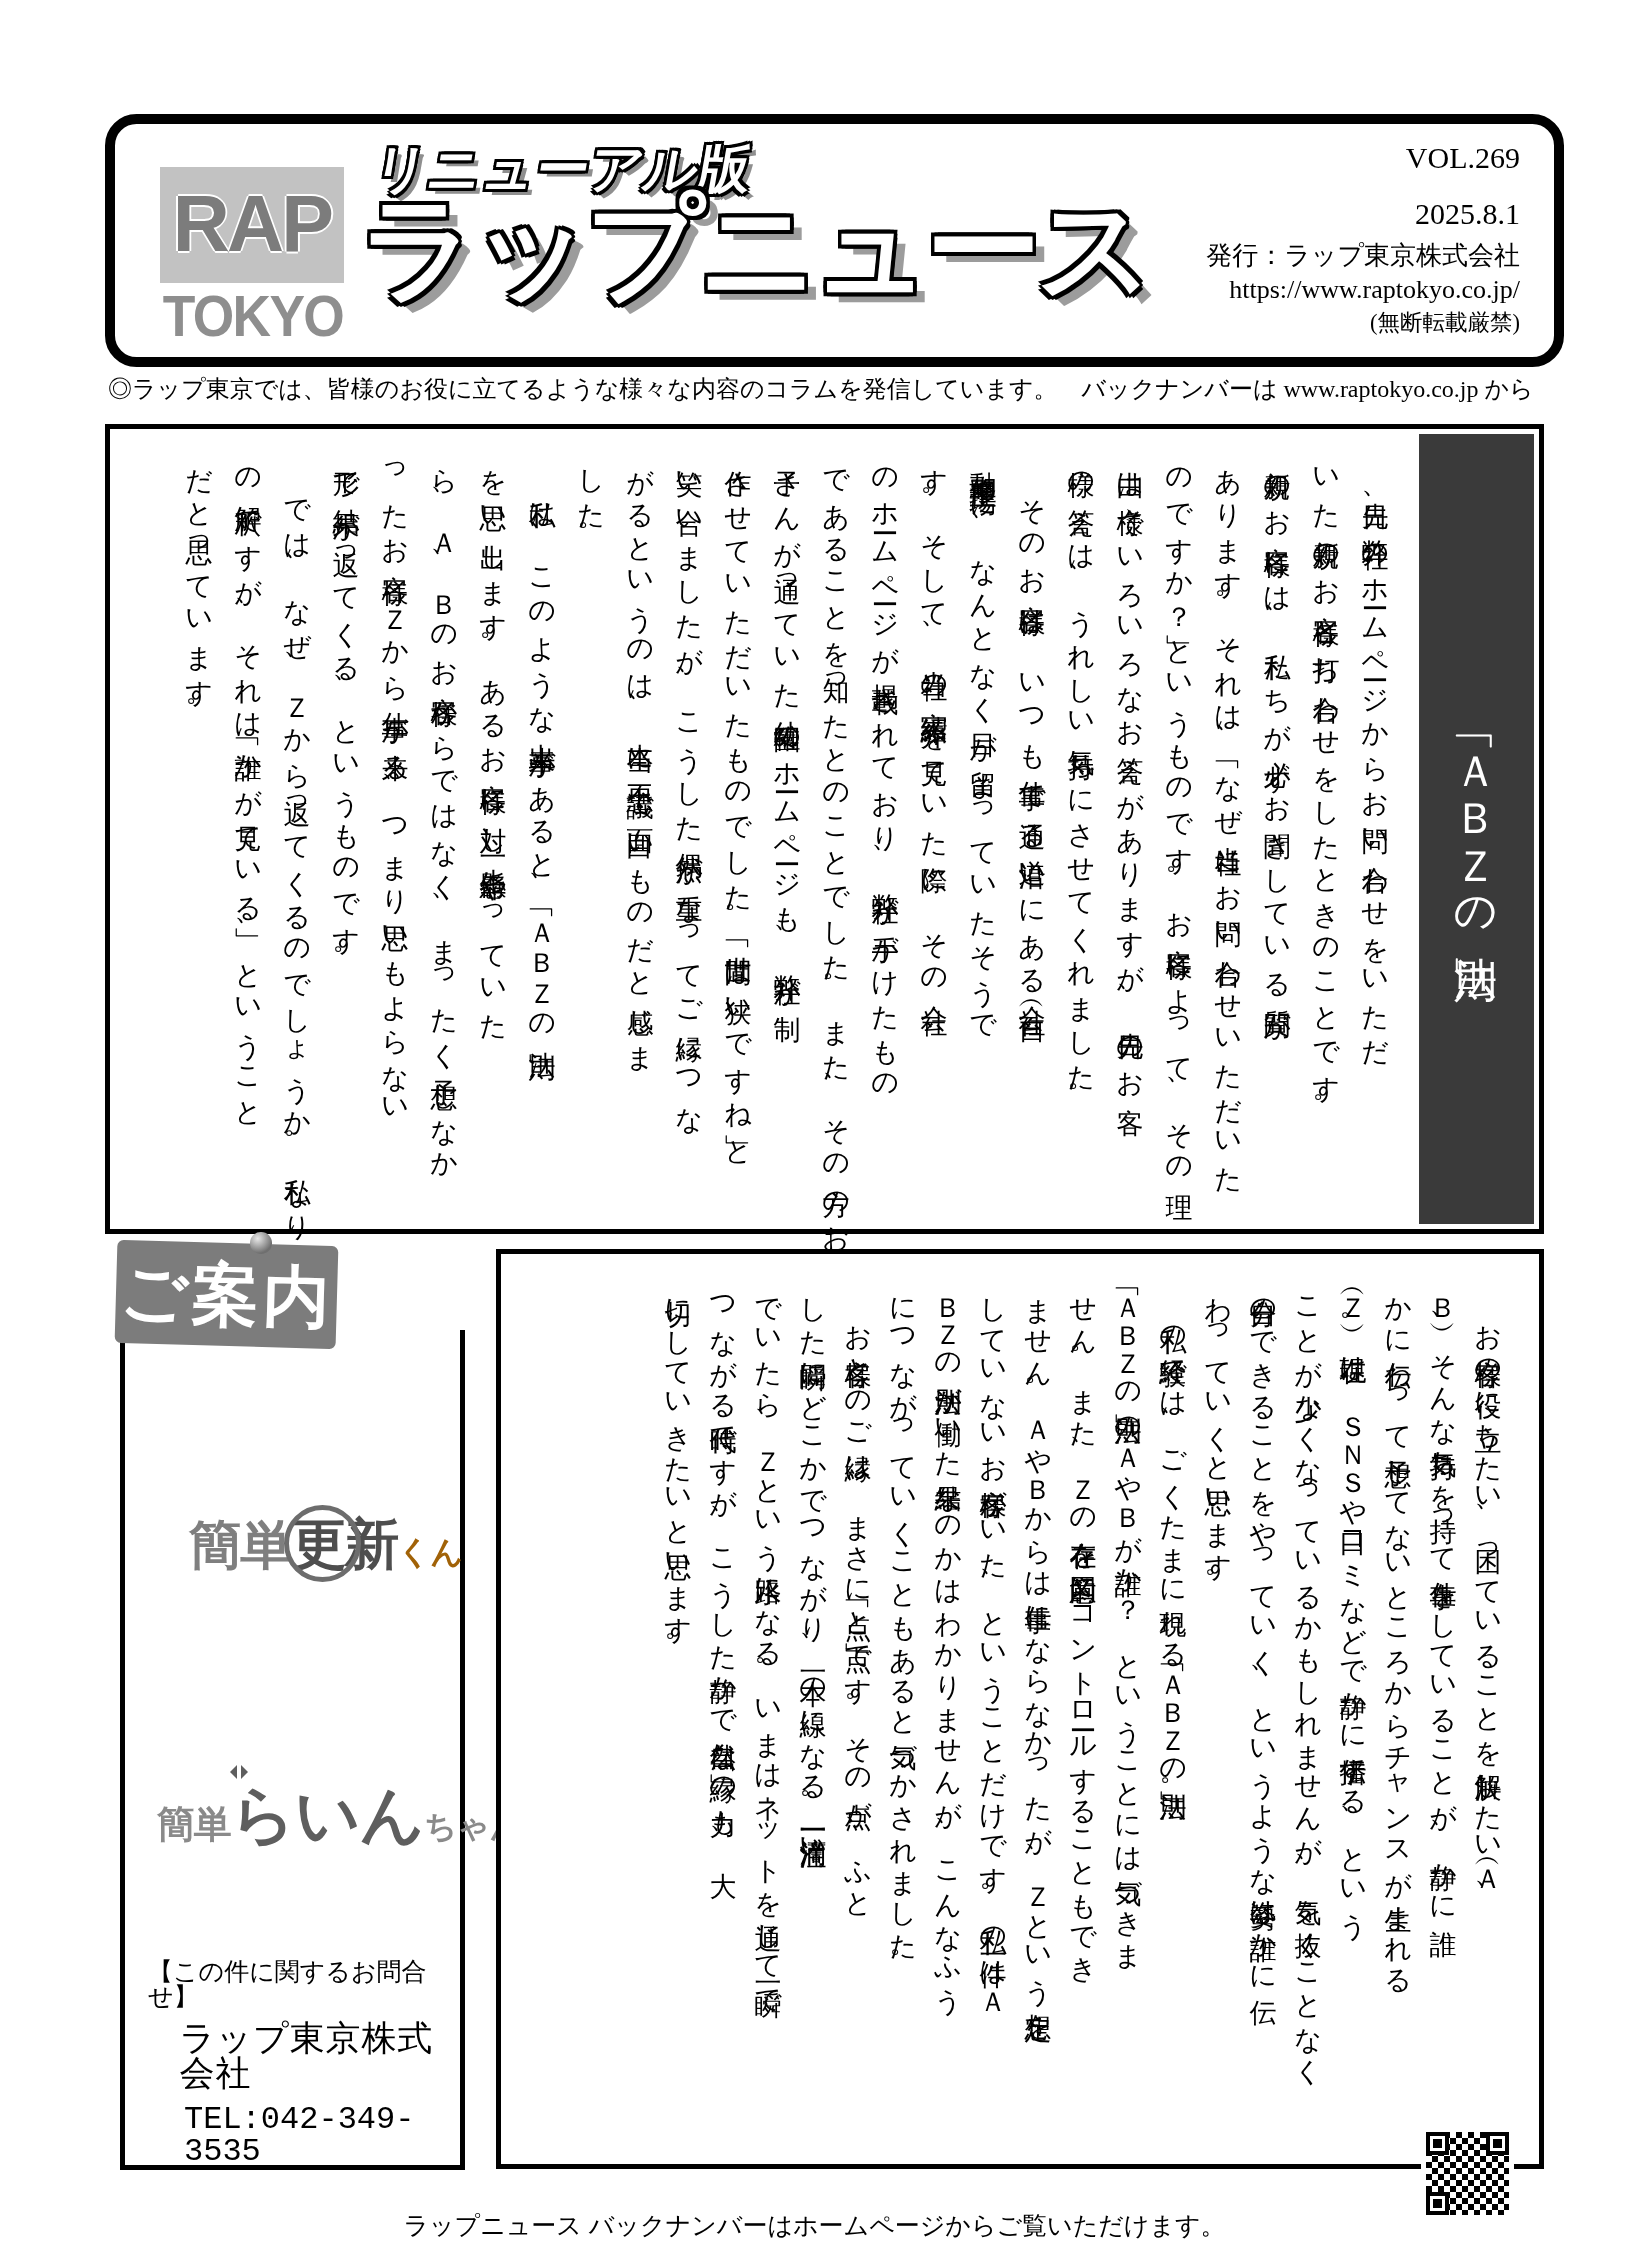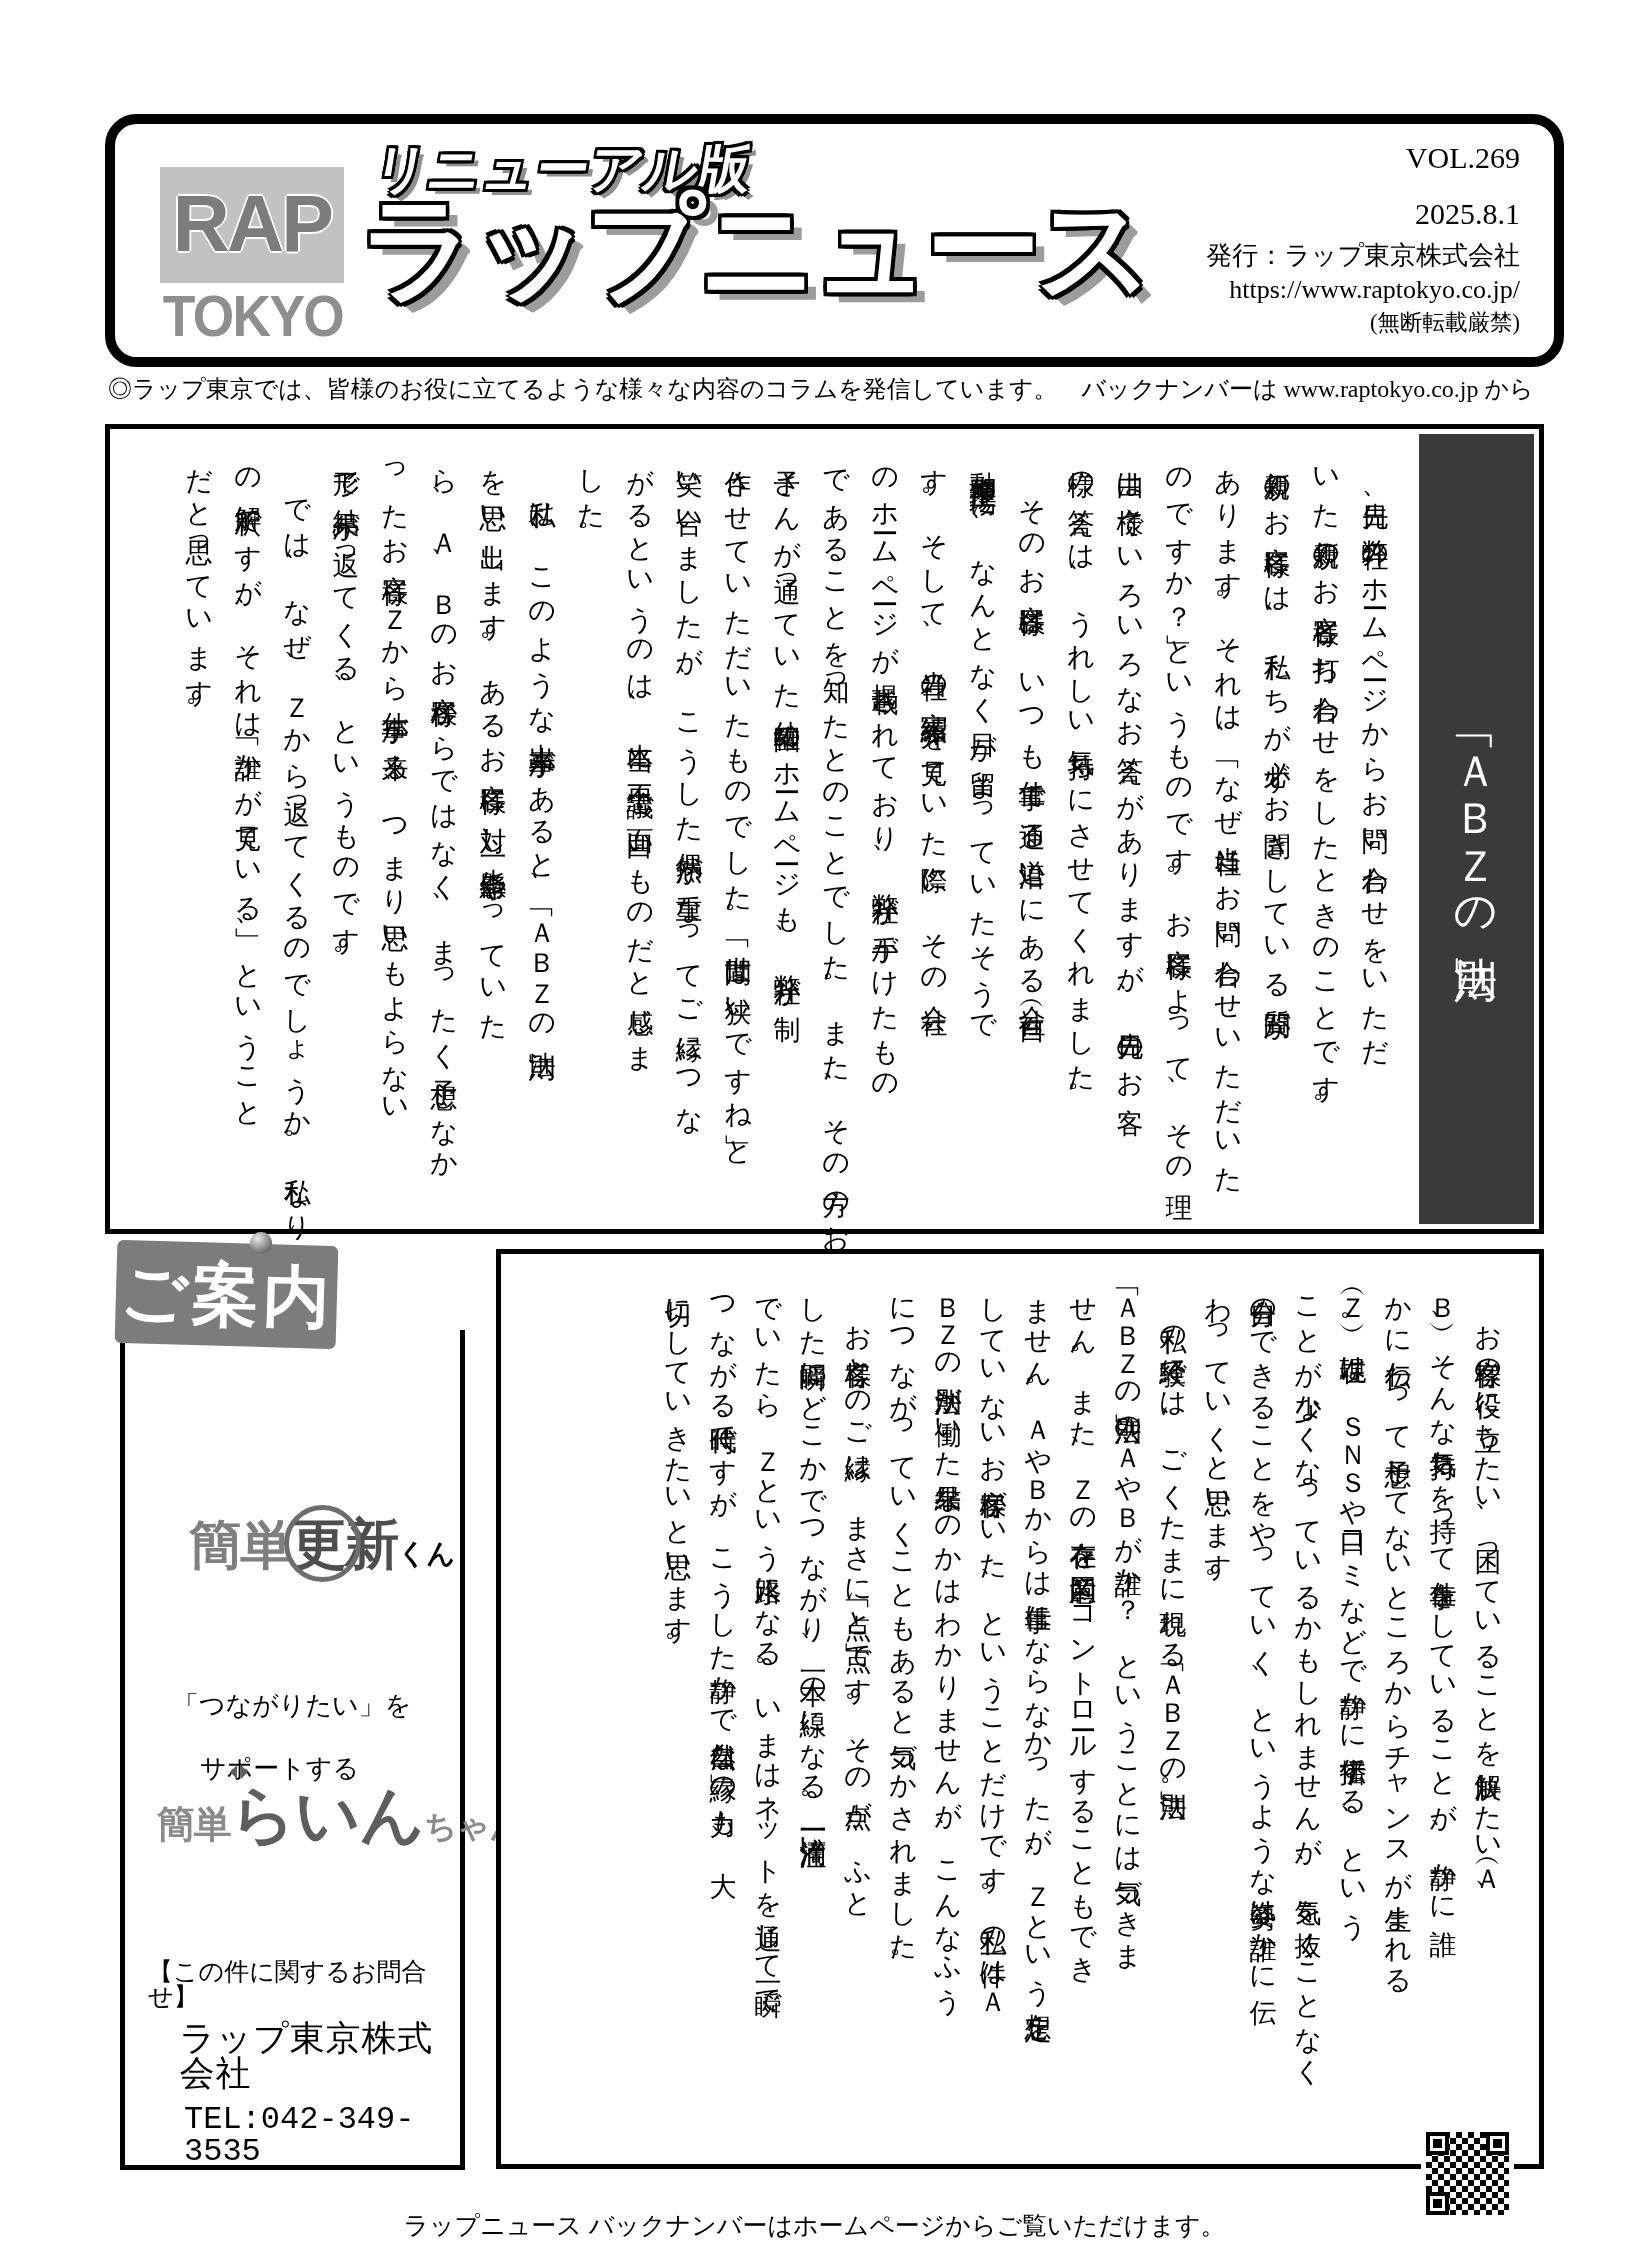--- a/index.html
+++ b/index.html
@@ -102,21 +102,21 @@
   .product1 {
     position:absolute; left:189px; top:1517px; white-space:nowrap;
     font-family:"Liberation Sans", sans-serif; font-weight:900; line-height:1;
   }
   .p1-prefix { font-size:53px; color:#7f7f7f; letter-spacing:-1.8px; }
   .p1-main   { font-size:55px; color:#4e4e4e; letter-spacing:-1.8px; position:relative;margin-top:15px; }
   .p1-main::before {
     content:''; position:absolute; left:-7.2px; top:-8px; width:67px; height:67px;
     border:5px solid #6d6d6d; border-radius:50%;
   }
-  .p1-suffix { font-size:28px; color:#000000; }
+  .p1-suffix { font-size:32px; color:#a16207; }
   .support {
     position:absolute; left:173px; top:1674px; width:288px;
     font-family:"Liberation Sans", sans-serif; font-size:26px; line-height:63px;
   }
   .support .line2 { padding-left:27px; }
   .product2 {
     position:absolute; left:157px; top:1771px; white-space:nowrap;
     font-family:"Liberation Sans", sans-serif; font-weight:900; line-height:1.4;
   }
   .p2-prefix { font-size:38px; color:#8a8a8a; letter-spacing:-1.3px; }
@@ -220,24 +220,20 @@
   </div>
   <div class="banner">
     <div class="banner-text">ご案内</div>
   </div>
   <div class="pin"></div>
 
   <div class="product1">
     <span class="p1-prefix">簡単</span><span class="p1-main">更新</span><span class="p1-suffix">くん</span>
   </div>
 
-  <div class="support">
-    <div class="line1">「つながりたい」を</div>
-    <div class="line2">サポートする</div>
-  </div>
 
   <div class="bow"></div>
   <div class="product2">
     <span class="p2-prefix">簡単</span><span class="p2-main">らいん</span><span class="p2-suffix">ちゃん</span>
   </div>
 
   <div class="contact">
     <div class="contact-heading">【この件に関するお問合せ】</div>
     <div class="contact-company">ラップ東京株式会社</div>
     <div class="contact-tel">TEL:042-349-3535</div>

